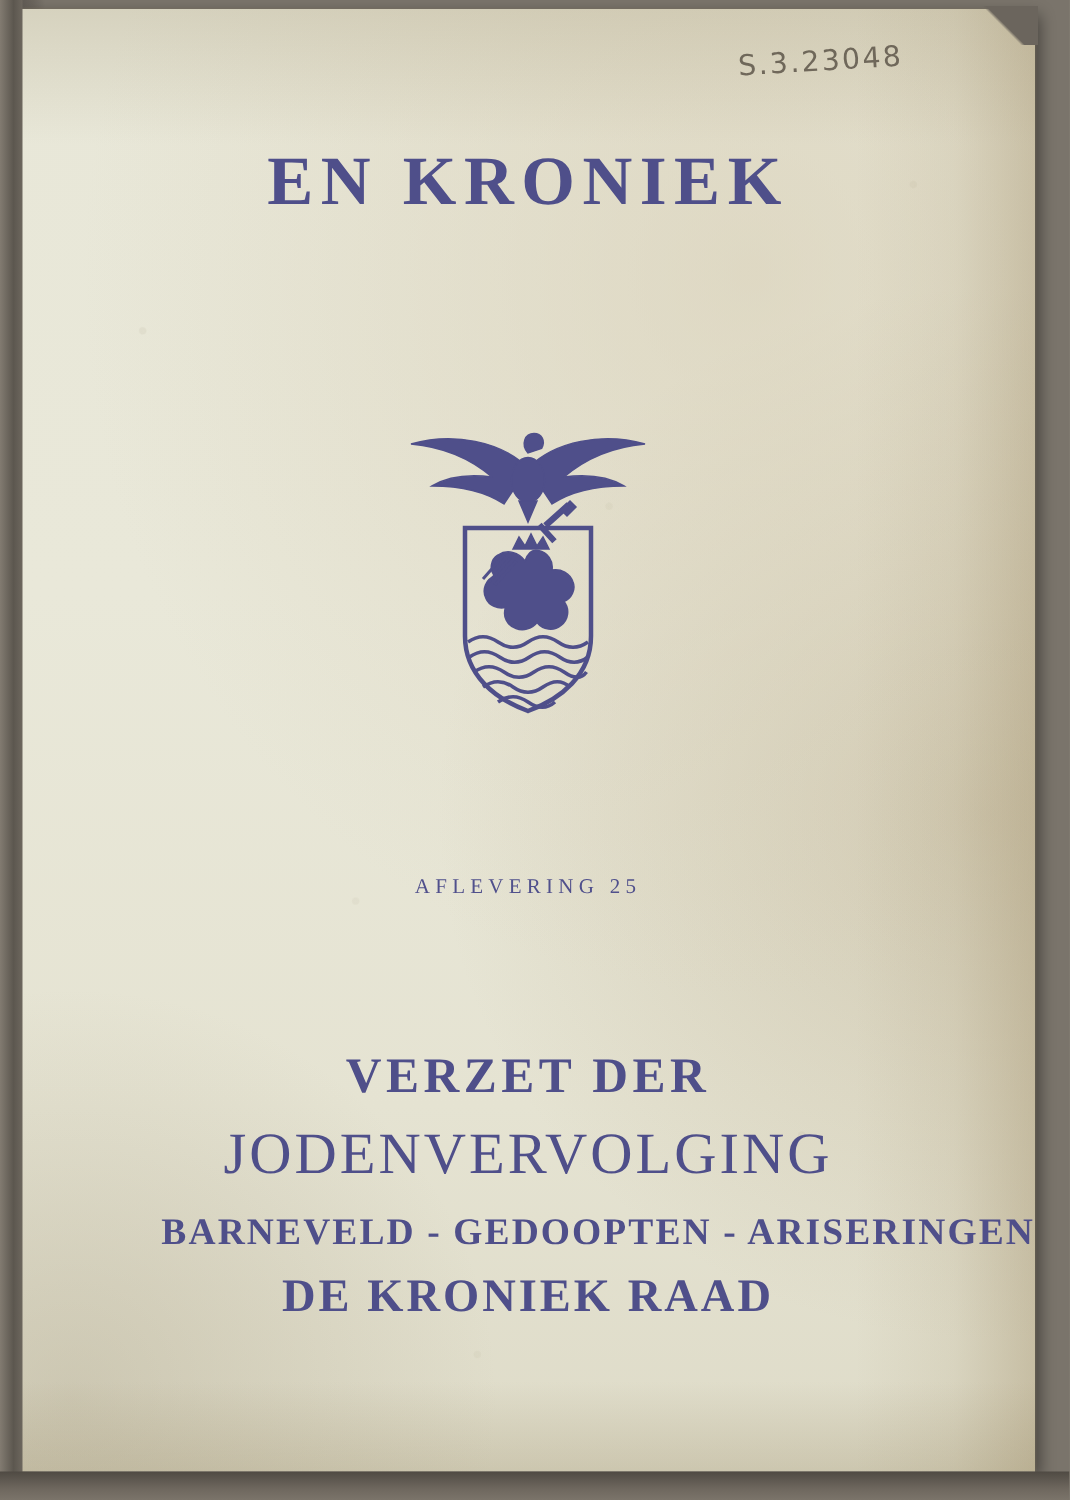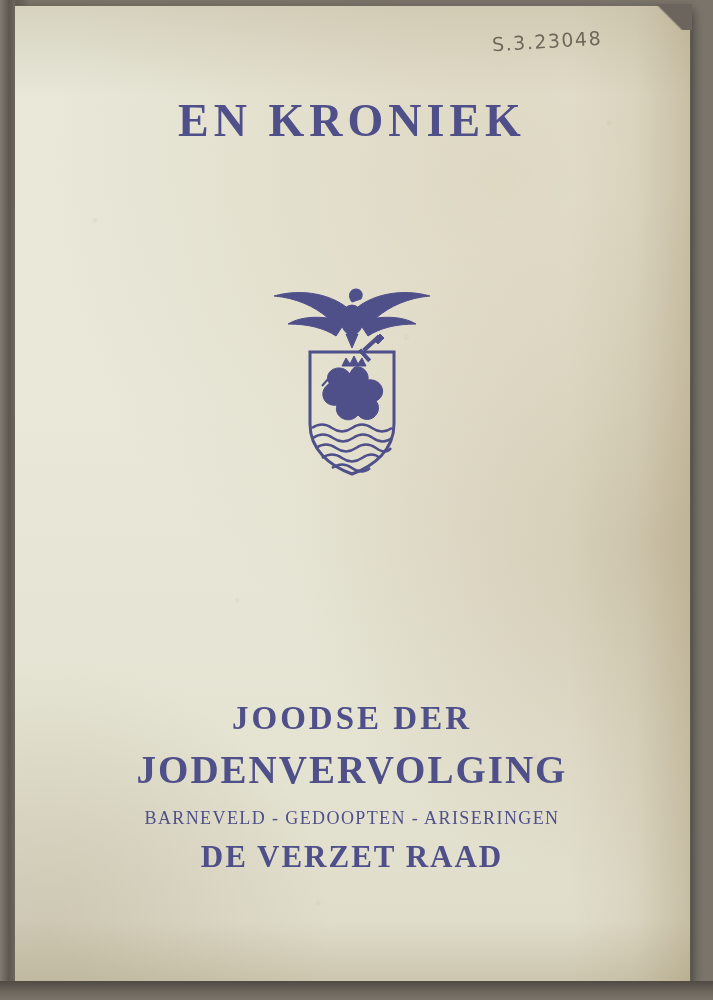--- a/index.html
+++ b/index.html
@@ -157,33 +157,34 @@
   }
   .sub-1 {
     font-family: "Liberation Serif", serif;
     font-weight: 700;
     font-size: 33px;
     letter-spacing: 3px;
     color: #4f4f8a;
   }
   .sub-2 {
     font-family: "Liberation Serif", serif;
-    font-weight: 700;
+    font-weight: 400;
     font-size: 39px;
     letter-spacing: 2px;
     margin-top: 10px;
     color: #4f4f8a;
   }
   .sub-3 {
     font-family: "Liberation Serif", serif;
-    font-weight: 400;
-    font-size: 18px;
+    font-weight: 700;
+    font-size: 25px;
     letter-spacing: 1.4px;
     margin-top: 16px;
     color: #4f4f8a;
+    text-align: right;
   }
   .sub-4 {
     font-family: "Liberation Serif", serif;
     font-weight: 700;
     font-size: 31px;
     letter-spacing: 2px;
     margin-top: 10px;
     color: #4f4f8a;
   }
 
@@ -253,24 +254,25 @@
             <path d="M74 92 L60 108"></path>
             <path d="M78 94 L64 110"></path>
             <path d="M82 96 L68 112"></path>
           </g>
 
           <path d="M80 88 l4 -8 l4 6 l4 -8 l4 8 l4 -6 l4 8 z"></path>
         </g>
       </svg>
     </div>
 
+    <div class="issue">AFLEVERING 25</div>
 
     <div class="sub-block">
-      <div class="sub-1">JOODSE DER</div>
+      <div class="sub-1">VERZET DER</div>
       <div class="sub-2">JODENVERVOLGING</div>
       <div class="sub-3">BARNEVELD - GEDOOPTEN - ARISERINGEN</div>
-      <div class="sub-4">DE VERZET RAAD</div>
+      <div class="sub-4">DE KRONIEK RAAD</div>
     </div>
   </div>
 
   <div class="left-board"></div>
   <div class="bottom-board"></div>
 </div>
 
 </body></html>

